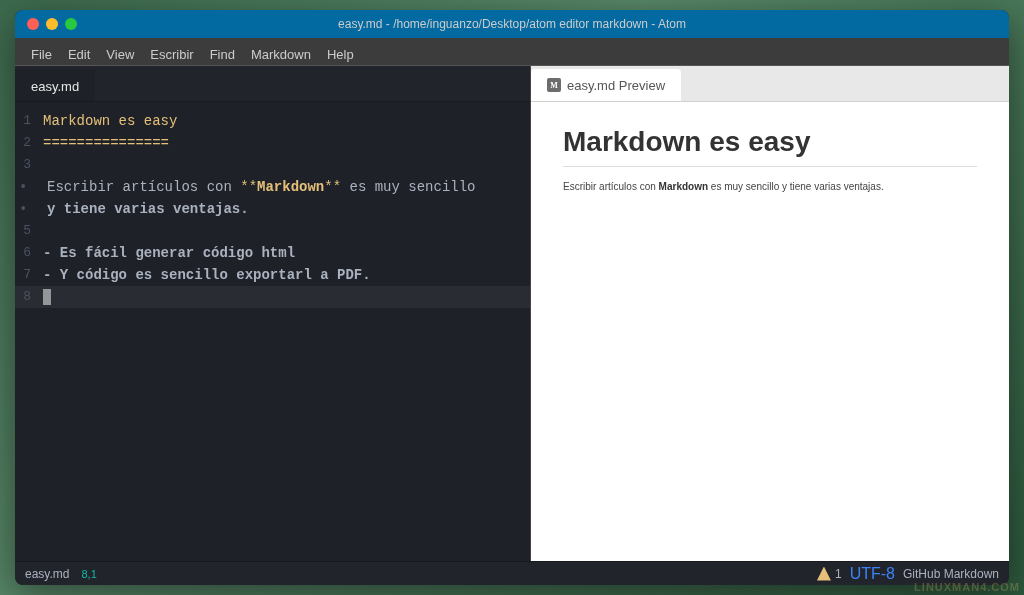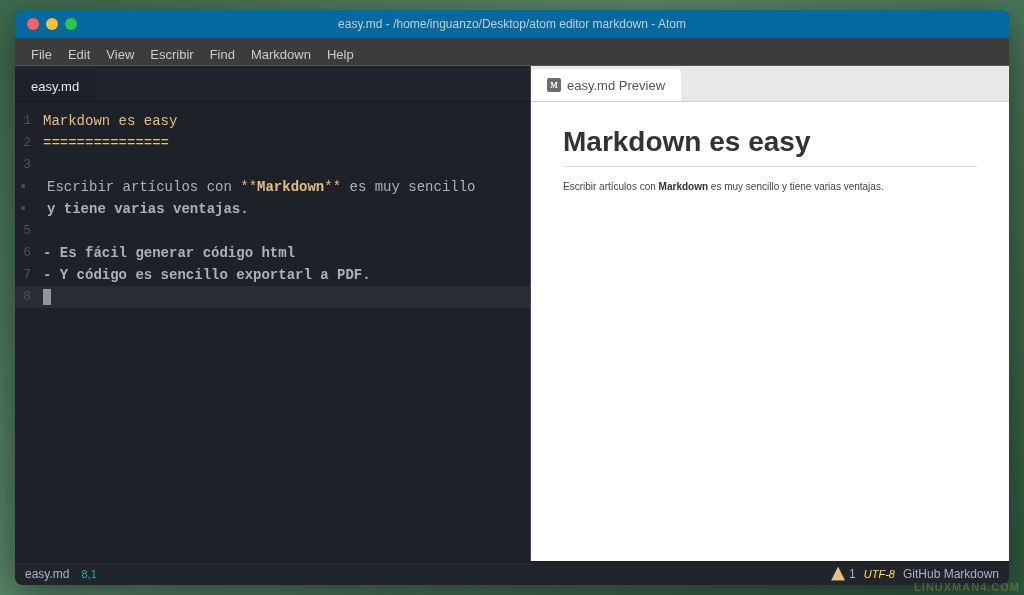--- a/index.html
+++ b/index.html
@@ -314,23 +314,22 @@
       background: #e5c07b;
       clip-path: polygon(50% 0%, 0% 100%, 100% 100%);
     }
 
     .warning-count {
       color: #abb2bf;
       font-size: 12px;
     }
 
     .status-encoding {
-      color: #fde047;
-      font-size: 11px;
-      font-style: italic;
+      color: #3b82f6;
+      font-size: 16px;
     }
 
     .status-grammar {
       color: #abb2bf;
       font-size: 12px;
     }
 
     
     .watermark {
       position: absolute;

